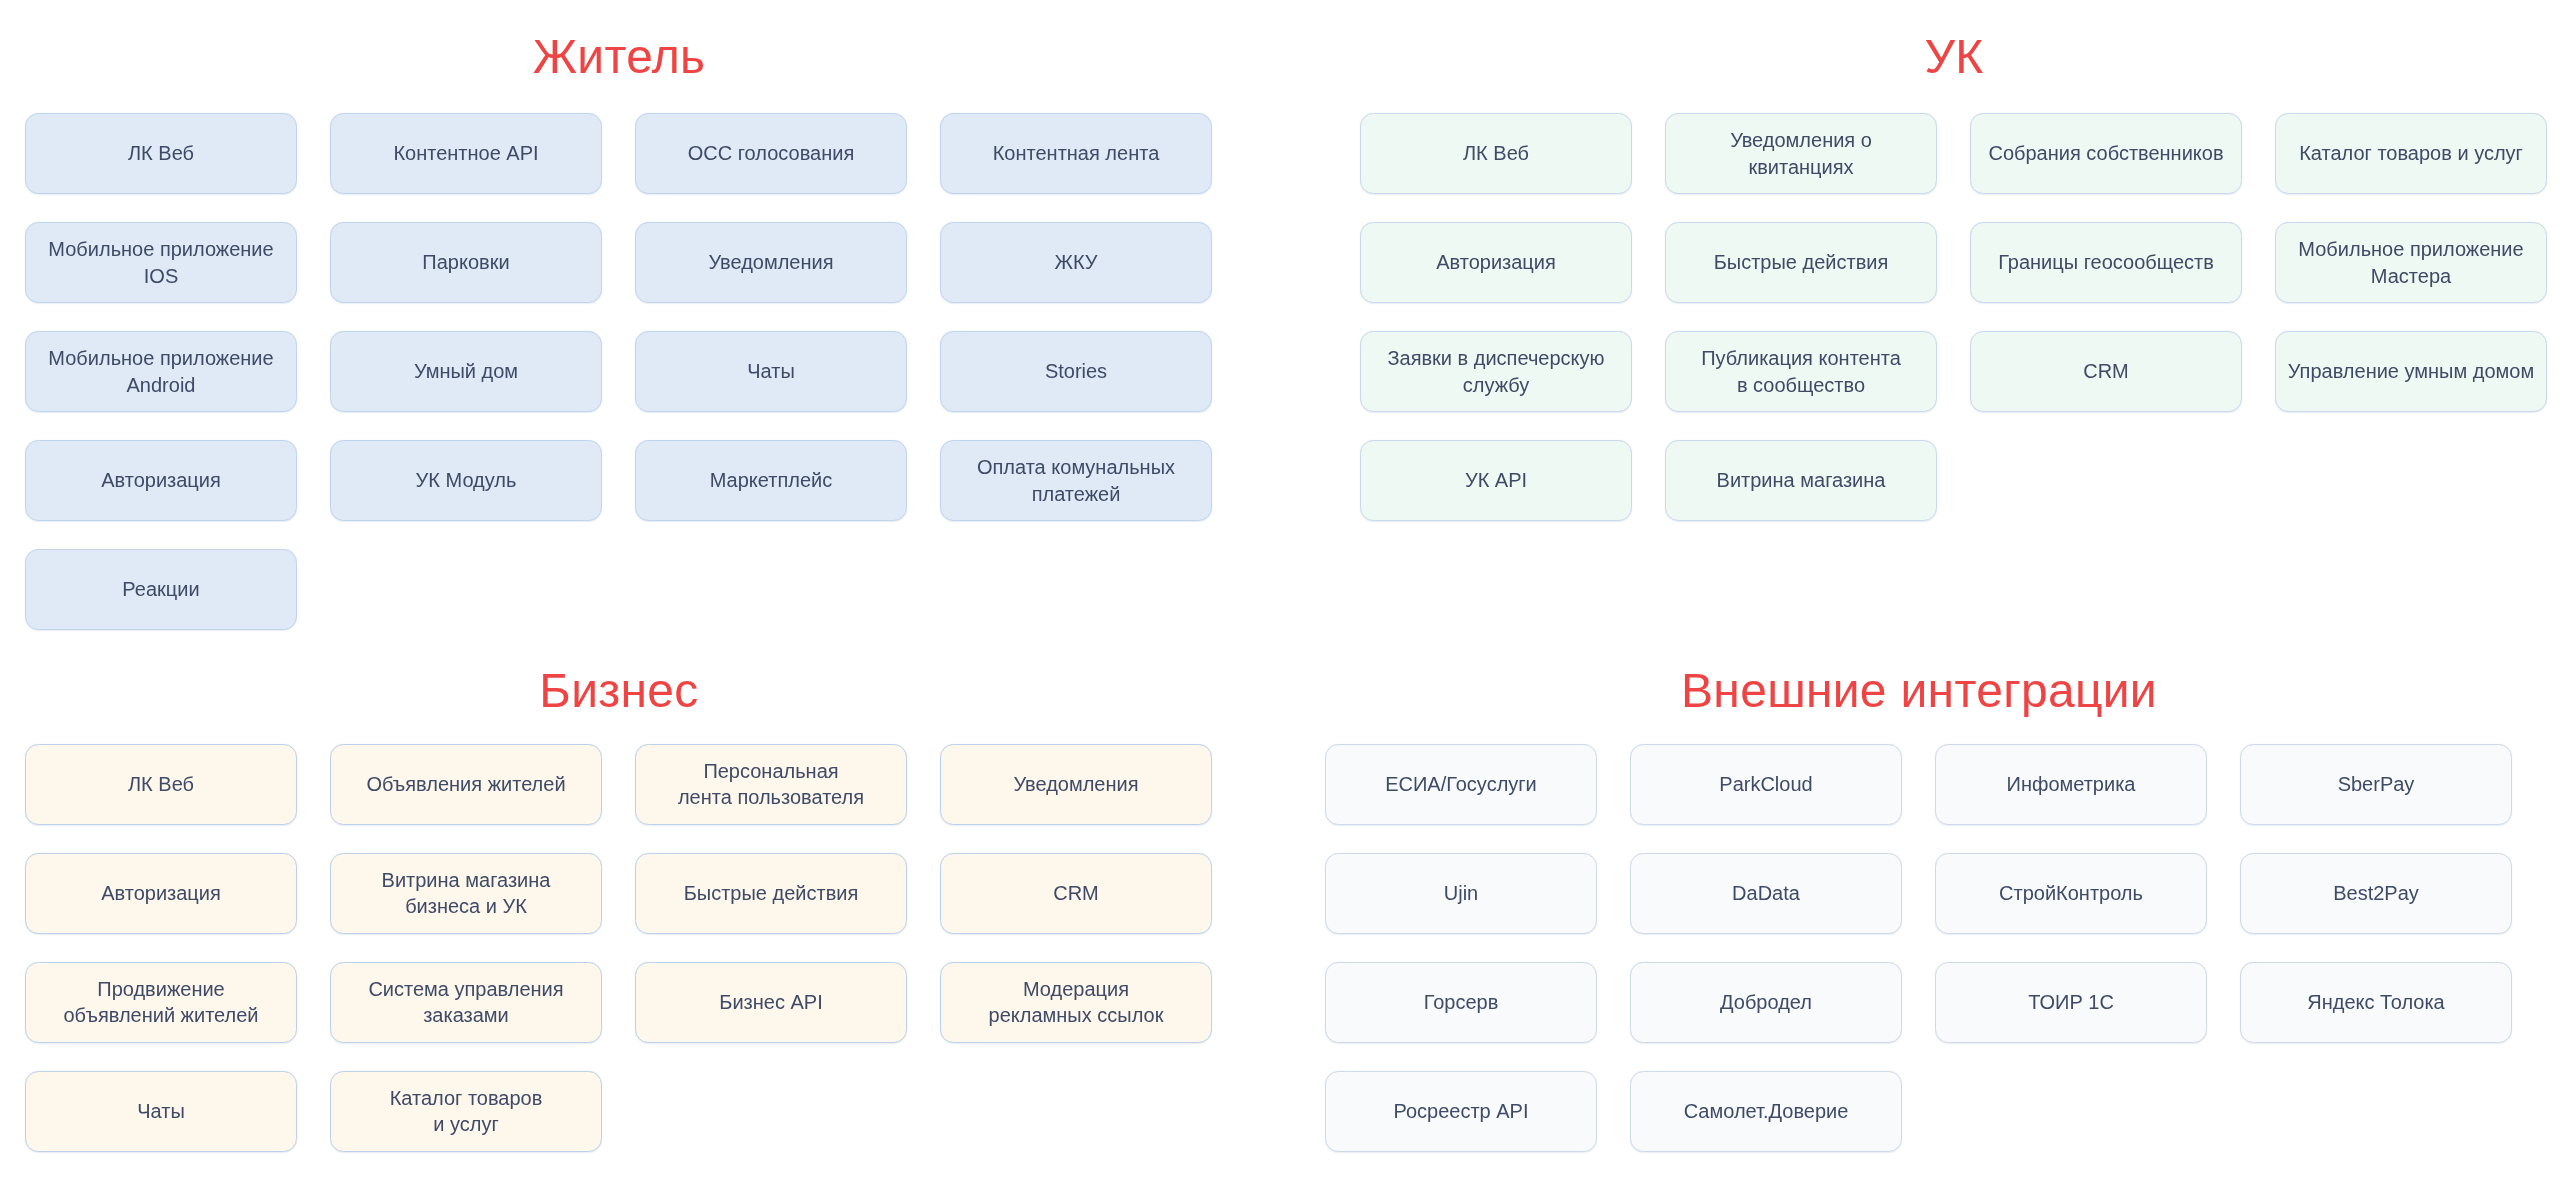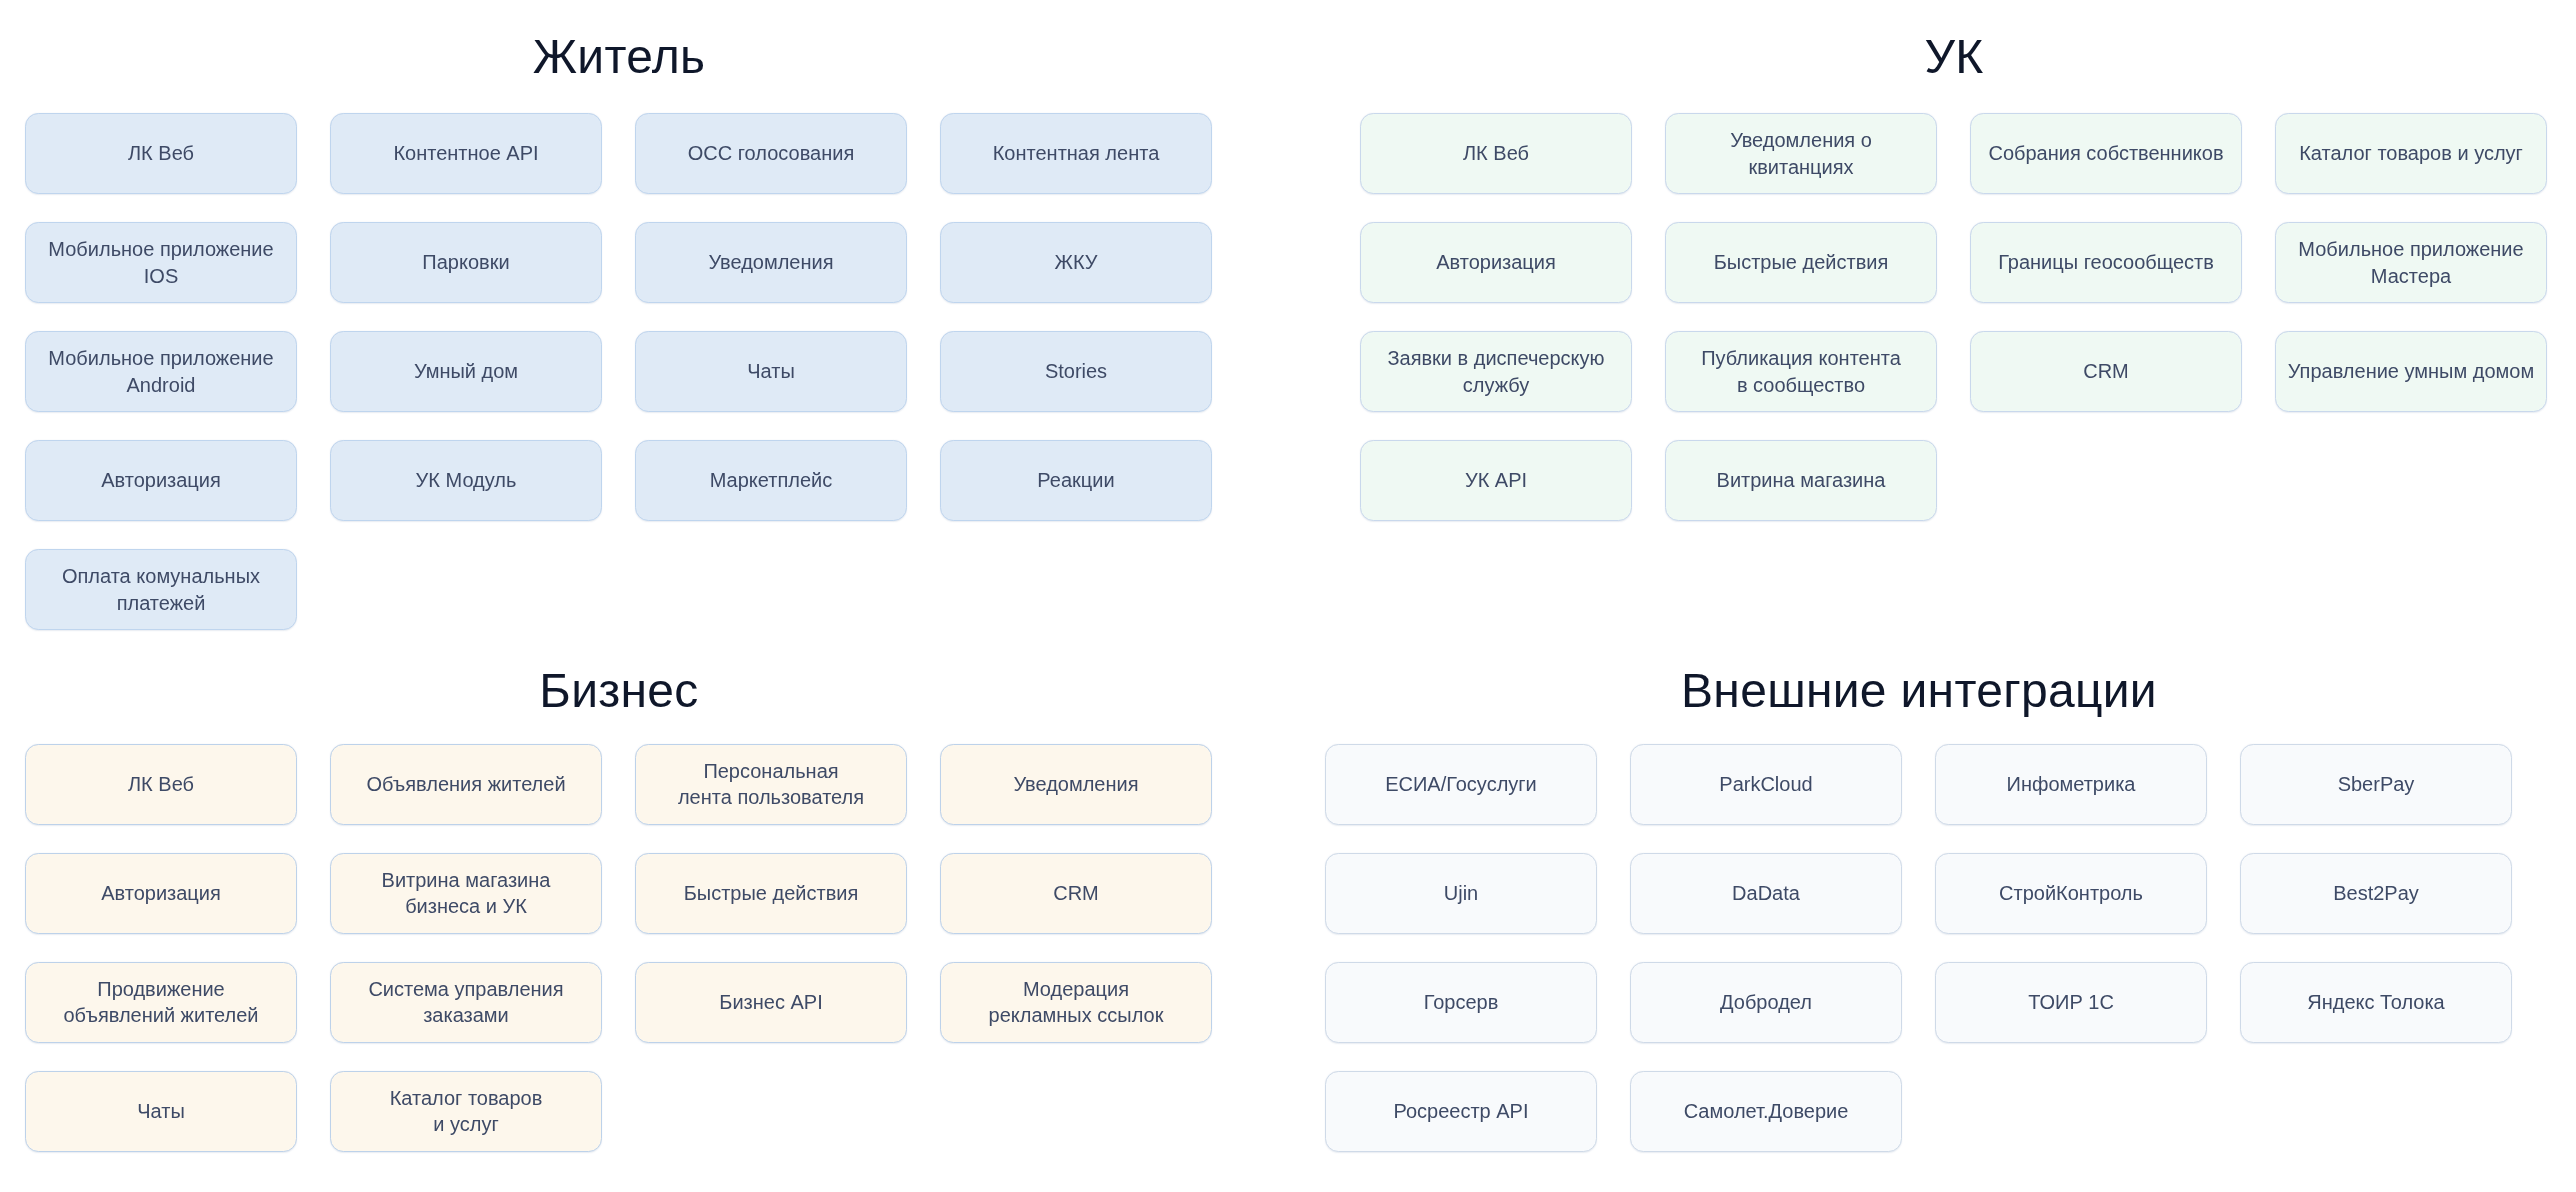--- a/index.html
+++ b/index.html
@@ -30,21 +30,21 @@
   }
   .top .title-wrap    { height: 113px; }
   .bottom .title-wrap { height: 59px; text-align: center; }
   .bottom .grid       { margin-top: 23.5px; }
 
   .title {
     margin: 0;
     font-size: 48px;
     font-weight: 400;
     letter-spacing: 0.3px;
-    color: #0f172a;
+    color: #ef4444;
     white-space: nowrap;
   }
 
   .grid {
     display: grid;
     grid-template-columns: repeat(4, 272px);
     grid-auto-rows: 81px;
     column-gap: 33px;
     row-gap: 28px;
   }
@@ -84,23 +84,23 @@
       <div class="card">Уведомления</div>
       <div class="card">ЖКУ</div>
       <div class="card">Мобильное приложение
 Android</div>
       <div class="card">Умный дом</div>
       <div class="card">Чаты</div>
       <div class="card">Stories</div>
       <div class="card">Авторизация</div>
       <div class="card">УК Модуль</div>
       <div class="card">Маркетплейс</div>
-      <div class="card">Реакции</div>
       <div class="card">Оплата комунальных
 платежей</div>
+      <div class="card">Реакции</div>
     </div>
 </section>
 
 <section class="quadrant top" id="q1" style="--fill: #eff9f3; --border: #c9d8ec;">
   <div class="title-wrap">
     <h1 class="title">УК</h1>
   </div>
   <div class="grid">
       <div class="card">ЛК Веб</div>
       <div class="card">Уведомления о квитанциях</div>

